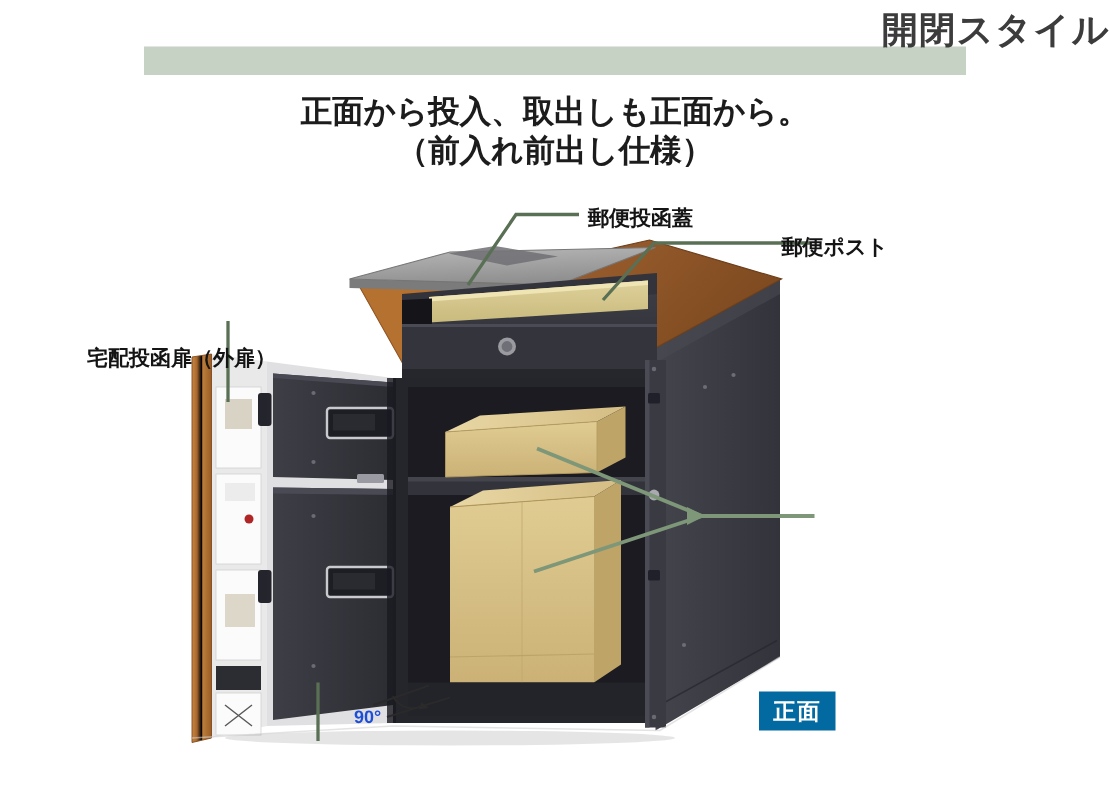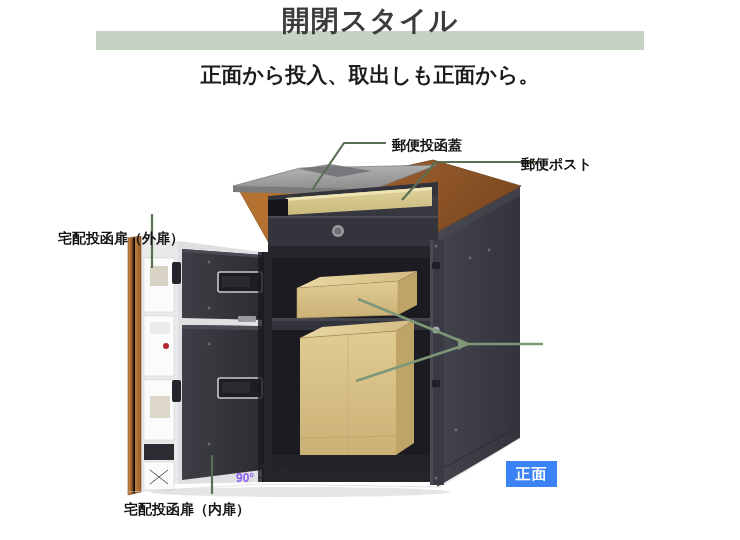--- a/index.html
+++ b/index.html
@@ -28,22 +28,22 @@
     top: 31px;
     width: 548px;
     height: 19px;
     background: #c5d2c4;
   }
   #page-title {
     position: absolute;
     left: 0;
     top: 4px;
     width: 740px;
-    text-align: center;
-    font-size: 28px;
+    text-align: right;
+    font-size: 24px;
     font-weight: bold;
     letter-spacing: 1px;
     color: #3c3c3c;
     line-height: 34px;
   }
   #subtitle {
     position: absolute;
     left: 0;
     top: 62px;
     width: 740px;
@@ -70,31 +70,31 @@
   #label-inner-door { left: 124px; top: 500px; }
   #label-delivery   { left: 548px; top: 327px; }
   #label-delivery .l { display: block; }
 
   #angle-text {
     position: absolute;
     left: 236px;
     top: 471px;
     font-size: 12px;
     font-weight: bold;
-    color: #8b5cf6;
+    color: #1d4ed8;
   }
 
   
   #front-badge {
     position: absolute;
     left: 506px;
     top: 461px;
     width: 51px;
     height: 26px;
-    background: #3b82f6;
+    background: #0369a1;
     color: #ffffff;
     font-size: 15px;
     font-weight: bold;
     display: flex;
     align-items: center;
     justify-content: center;
     letter-spacing: 1px;
   }
 
   
@@ -103,20 +103,21 @@
 </style>
 </head>
 <body>
 
 <div id="stage">
 
   <div id="title-band"></div>
   <div id="page-title">開閉スタイル</div>
   <div id="subtitle">
     <span>正面から投入、取出しも正面から。</span>
+    <span class="l2">（前入れ前出し仕様）</span>
   </div>
 
   <svg id="product" width="740" height="540" viewBox="0 0 740 540">
     <defs>
       <linearGradient id="gBodyRight" x1="0" y1="0" x2="1" y2="0">
         <stop offset="0" stop-color="#44444d"></stop>
         <stop offset="1" stop-color="#33333b"></stop>
       </linearGradient>
       <linearGradient id="gBodyFront" x1="0" y1="0" x2="0" y2="1">
         <stop offset="0" stop-color="#3c3c45"></stop>
@@ -311,20 +312,19 @@
       <path d="M543,344 L468,344" stroke="#7d9778" stroke-width="2.6" fill="none"></path>
       <path d="M468,344 L358,299" stroke="#7d9778" stroke-width="2.6" fill="none"></path>
       <path d="M468,344 L356,381" stroke="#7d9778" stroke-width="2.6" fill="none"></path>
       <path d="M458,338 L470,344 L458,350 Z" fill="#7d9778"></path>
     </g>
   </svg>
 
   <div class="label" id="label-mail-lid">郵便投函蓋</div>
   <div class="label" id="label-mailpost">郵便ポスト</div>
   <div class="label" id="label-outer-door">宅配投函扉（外扉）</div>
-  <div class="label" id="label-inner-door">宅配投函扉（内扉）</div>
 
 
   <div id="angle-text">90°</div>
 
   <div id="front-badge">正面</div>
 
 </div>
 
 </body></html>

